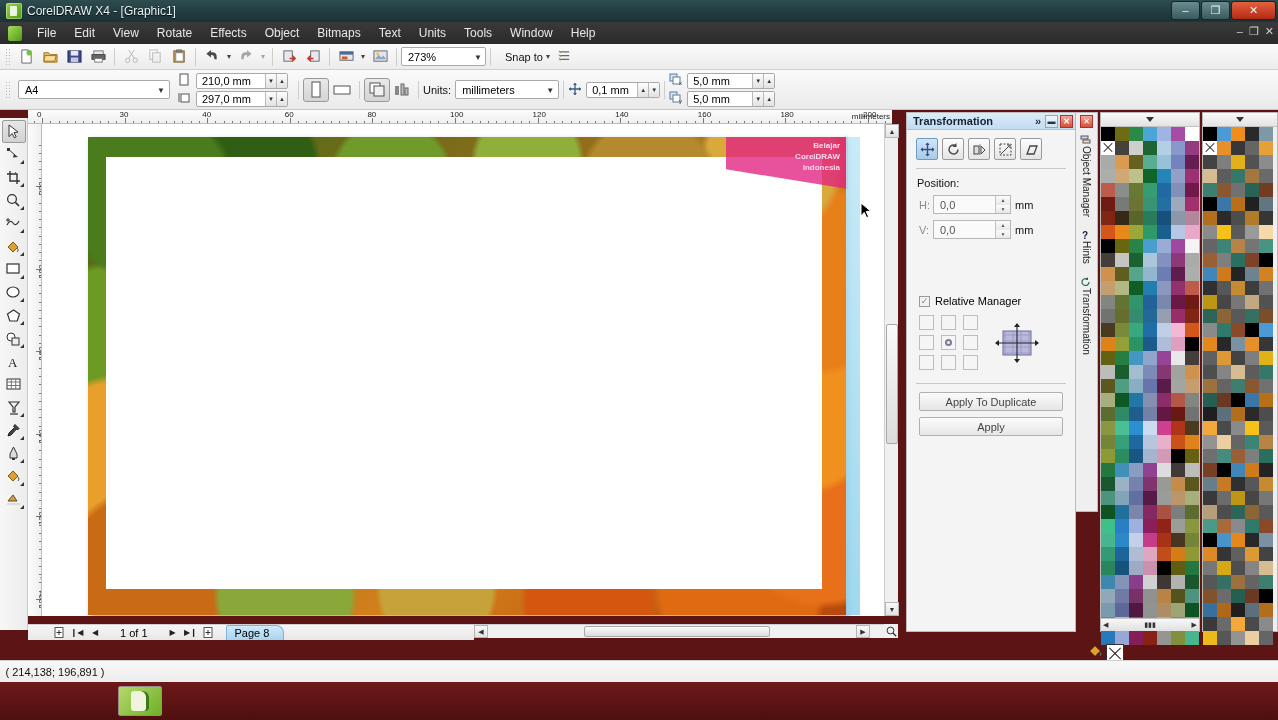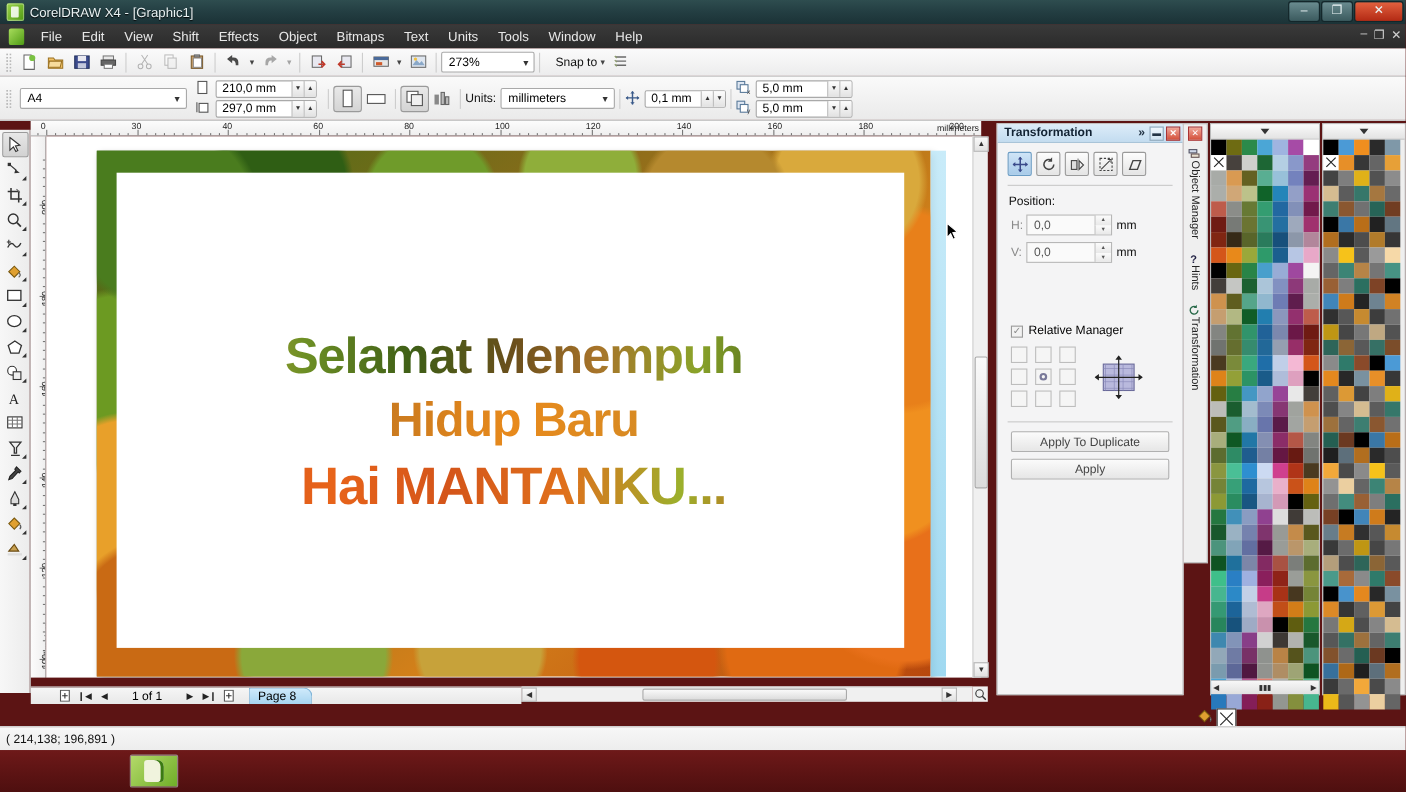--- a/index.html
+++ b/index.html
@@ -278,21 +278,21 @@
       <div class="winbtn">❐</div>
       <div class="winbtn close">✕</div>
     </div>
   </div>
 
   <div class="menubar">
     <div class="doc-icon"></div>
     <div class="menu-item">File</div>
     <div class="menu-item">Edit</div>
     <div class="menu-item">View</div>
-    <div class="menu-item">Shift</div>
+    <div class="menu-item">Rotate</div>
     <div class="menu-item">Effects</div>
     <div class="menu-item">Object</div>
     <div class="menu-item">Bitmaps</div>
     <div class="menu-item">Text</div>
     <div class="menu-item">Units</div>
     <div class="menu-item">Tools</div>
     <div class="menu-item">Window</div>
     <div class="menu-item">Help</div>
     <div class="mdi-btns">
       <span>–</span>
@@ -852,24 +852,24 @@
       <div class="rlab v" style="left: 9px; top: 318.8px;">140</div>
       <div class="rlab v" style="left: 9px; top: 401.4px;">120</div>
       <div class="rlab v" style="left: 9px; top: 484px;">100</div>
       <div class="rlab v" style="left: 10px; top: 480px;">millimeters</div>
     </div>
 
   <div class="canvas-area">
     <div class="page">
       <div class="photo"></div>
       <div class="white-card"></div>
-      <div class="art">
-        <span class="l1">Selamat Menempuh</span>
-        <span class="l2">Hidup Baru</span>
-        <span class="l3">Hai MANTANKU...</span>
+      <div class="watermark">
+        <div>Belajar</div>
+        <div>CorelDRAW</div>
+        <div>Indonesia</div>
       </div>
     </div>
 
     <div style="position:absolute;left:804px;top:13px;width:14px;height:478px;
          background:linear-gradient(180deg,#bfe8f8,#8fd2ee);opacity:.85;"></div>
   </div>
 
   <div class="cursor-arrow">
     <svg width="12" height="19" viewBox="0 0 12 19">
         <path d="M1 1l9.5 8-4.3.5 2.4 5.2-2 .9-2.4-5.2L1 14z" fill="#000" stroke="#fff" stroke-width="1"></path>

